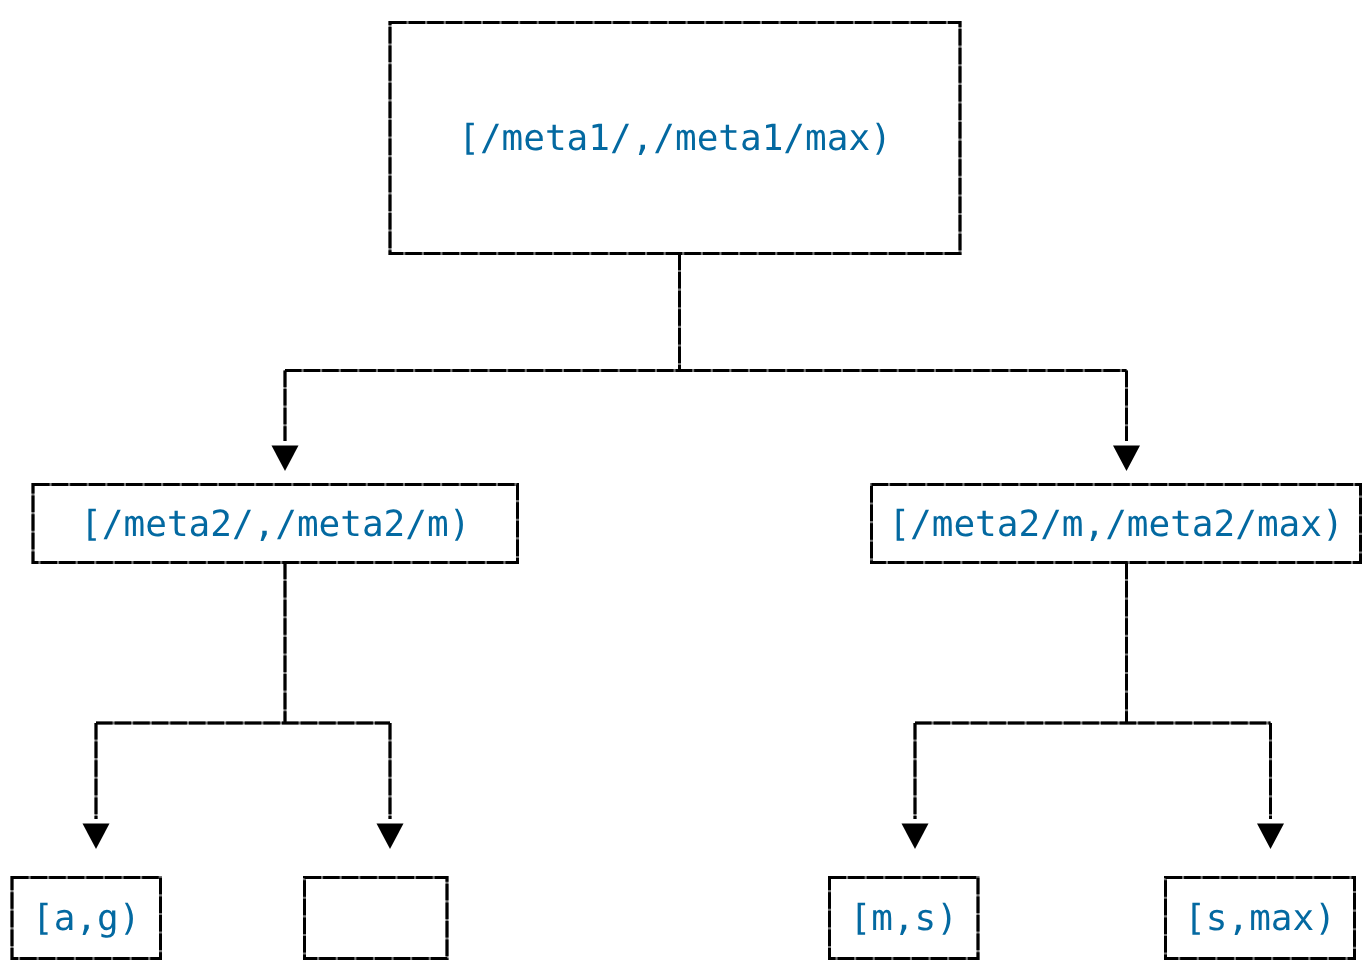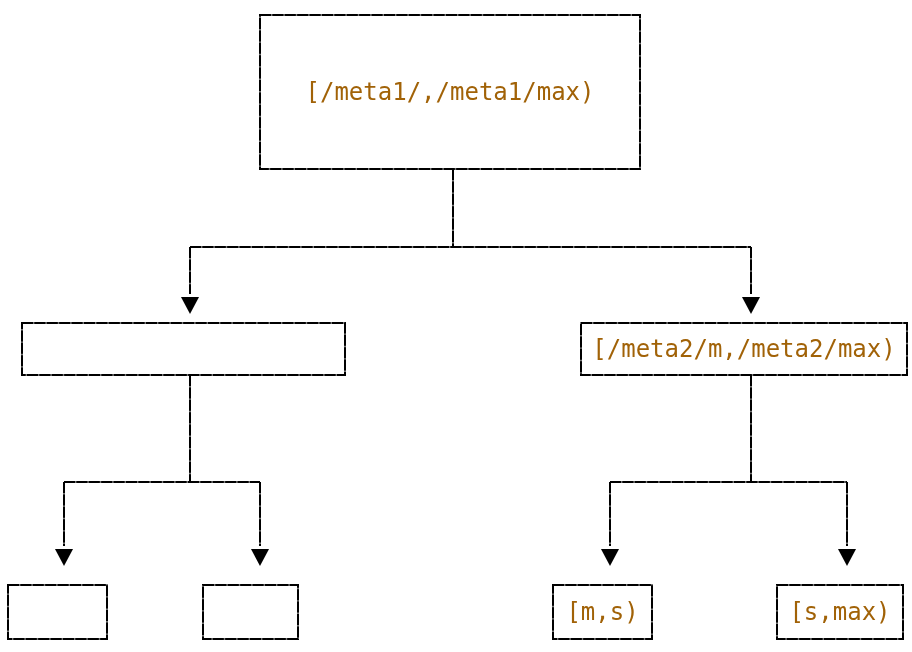--- a/index.html
+++ b/index.html
@@ -20,21 +20,21 @@
     left: 0;
     top: 0;
     width: 912px;
     height: 652px;
   }
   .node {
     position: absolute;
     display: flex;
     align-items: center;
     justify-content: center;
-    color: #a16207;
+    color: #0369a1;
     font-size: 24px;
     letter-spacing: 0;
     white-space: nowrap;
     background: transparent;
   }
   .node-root  { left: 260px; top:  15px; width: 380px; height: 154px; }
   .node-left  { left:  22px; top: 323px; width: 323px; height:  52px; }
   .node-right { left: 581px; top: 323px; width: 326px; height:  52px; text-align: center; }
   .node-leaf1 { left:   8px; top: 585px; width:  99px; height:  54px; }
   .node-leaf2 { left: 203px; top: 585px; width:  95px; height:  54px; }
@@ -79,22 +79,24 @@
     <polygon points="181,297 199,297 190,314" fill="#000000"></polygon>
     <polygon points="742,297 760,297 751,314" fill="#000000"></polygon>
     <polygon points="55,549 73,549 64,566" fill="#000000"></polygon>
     <polygon points="251,549 269,549 260,566" fill="#000000"></polygon>
     <polygon points="601,549 619,549 610,566" fill="#000000"></polygon>
     <polygon points="838,549 856,549 847,566" fill="#000000"></polygon>
   </svg>
 
   <div class="node node-root">[/meta1/,/meta1/max)</div>
 
+  <div class="node node-left">[/meta2/,/meta2/m)</div>
 
   <div class="node node-right">[/meta2/m,/meta2/max)</div>
 
+  <div class="node node-leaf1">[a,g)</div>
 
 
   <div class="node node-leaf3">[m,s)</div>
 
   <div class="node node-leaf4">[s,max)</div>
 
 </div>
 
 </body></html>

